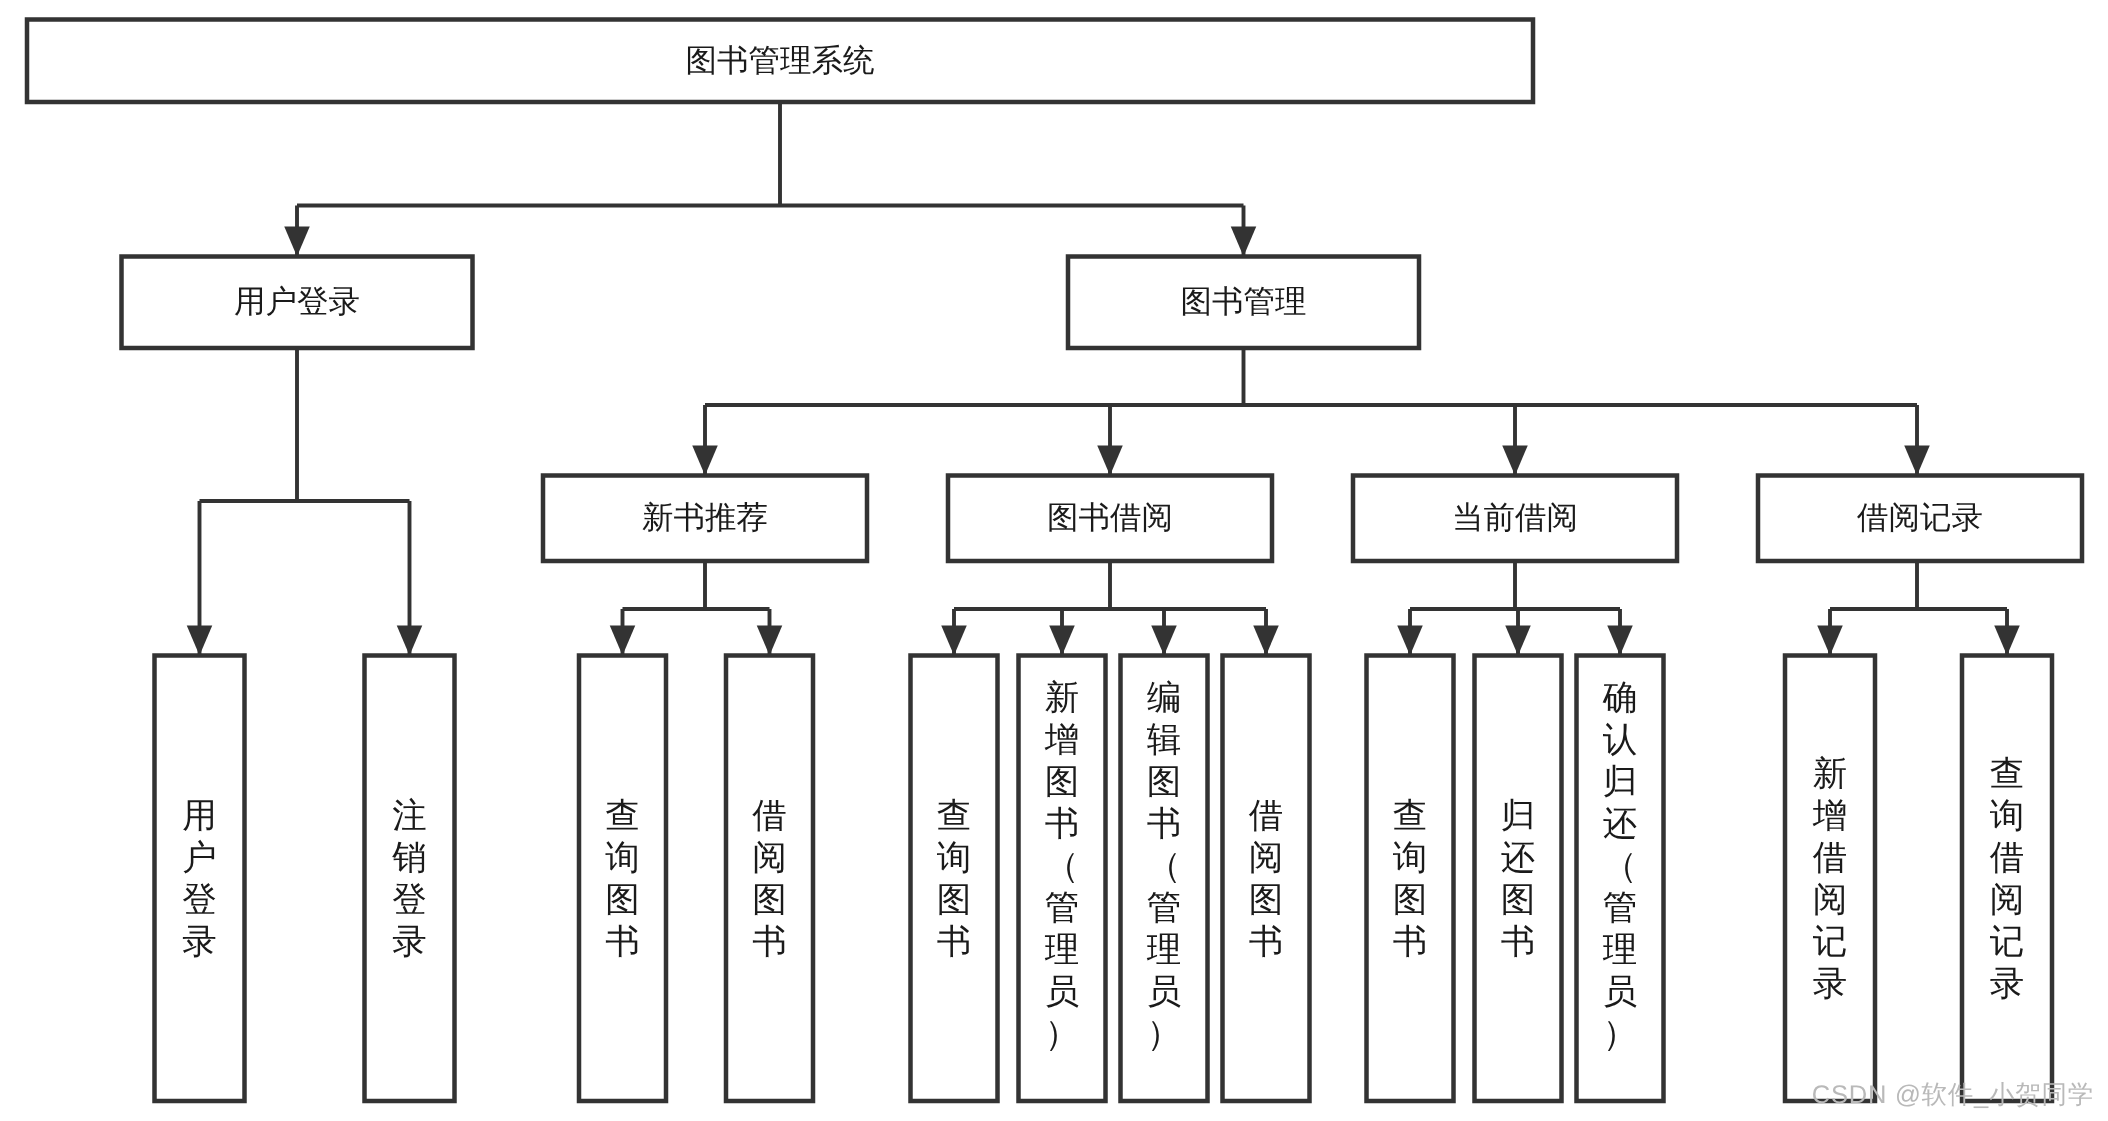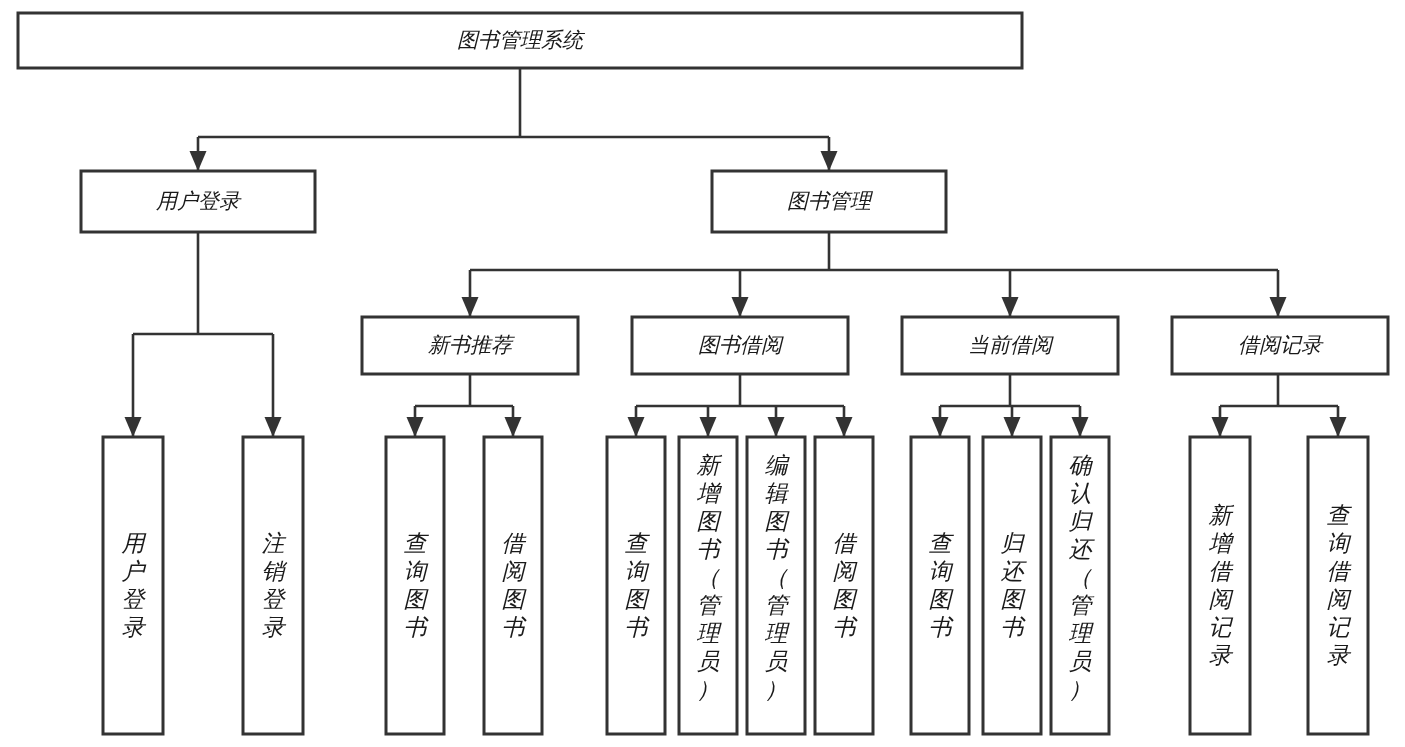--- a/index.html
+++ b/index.html
@@ -11,21 +11,20 @@
     width: 1405px;
     height: 747px;
     font-family: "Liberation Sans", "DejaVu Sans", sans-serif;
     overflow: hidden;
     position: relative;
   }
   #diagram-root {
     position: relative;
     width: 1405px;
     height: 747px;
-    font-style: italic;
   }
   svg#diagram-svg {
     position: absolute;
     left: 0;
     top: 0;
     width: 1405px;
     height: 747px;
     display: block;
   }
   .node-box {
@@ -217,13 +216,14 @@
         <g>
           <rect x="1190" y="437" width="60" height="297" class="node-box"></rect>
           <text x="1220" class="node-label-v"><tspan x="1220" y="523.34">新</tspan><tspan x="1220" y="551.34">增</tspan><tspan x="1220" y="579.34">借</tspan><tspan x="1220" y="607.34">阅</tspan><tspan x="1220" y="635.34">记</tspan><tspan x="1220" y="663.34">录</tspan></text>
         </g>
         <g>
           <rect x="1308" y="437" width="60" height="297" class="node-box"></rect>
           <text x="1338" class="node-label-v"><tspan x="1338" y="523.34">查</tspan><tspan x="1338" y="551.34">询</tspan><tspan x="1338" y="579.34">借</tspan><tspan x="1338" y="607.34">阅</tspan><tspan x="1338" y="635.34">记</tspan><tspan x="1338" y="663.34">录</tspan></text>
         </g>
       </g>
   </svg>
+  <div class="watermark">CSDN @软件_小贺同学</div>
 </div>
 
 </body></html>

